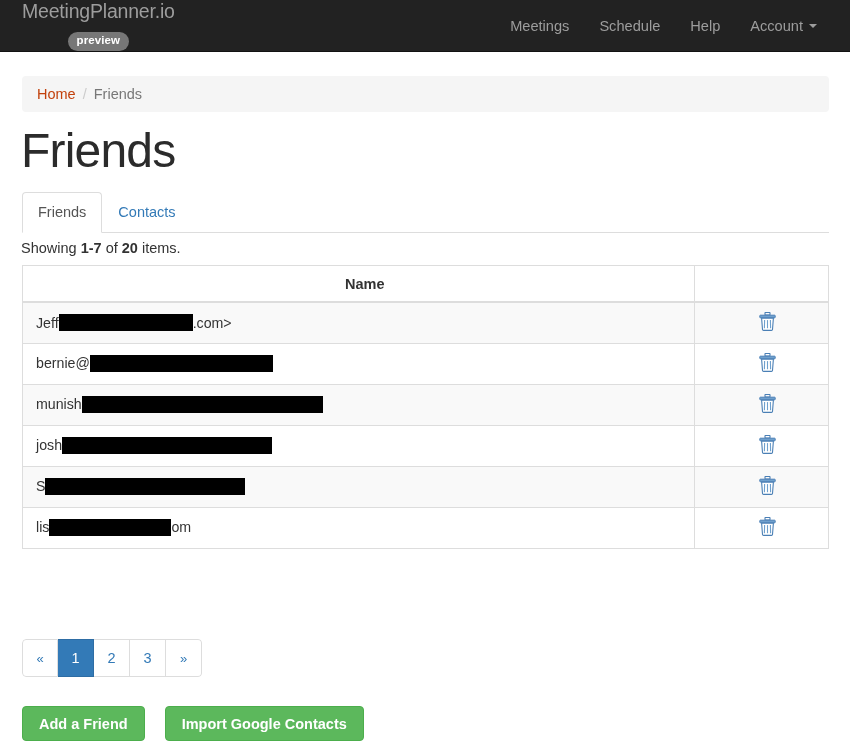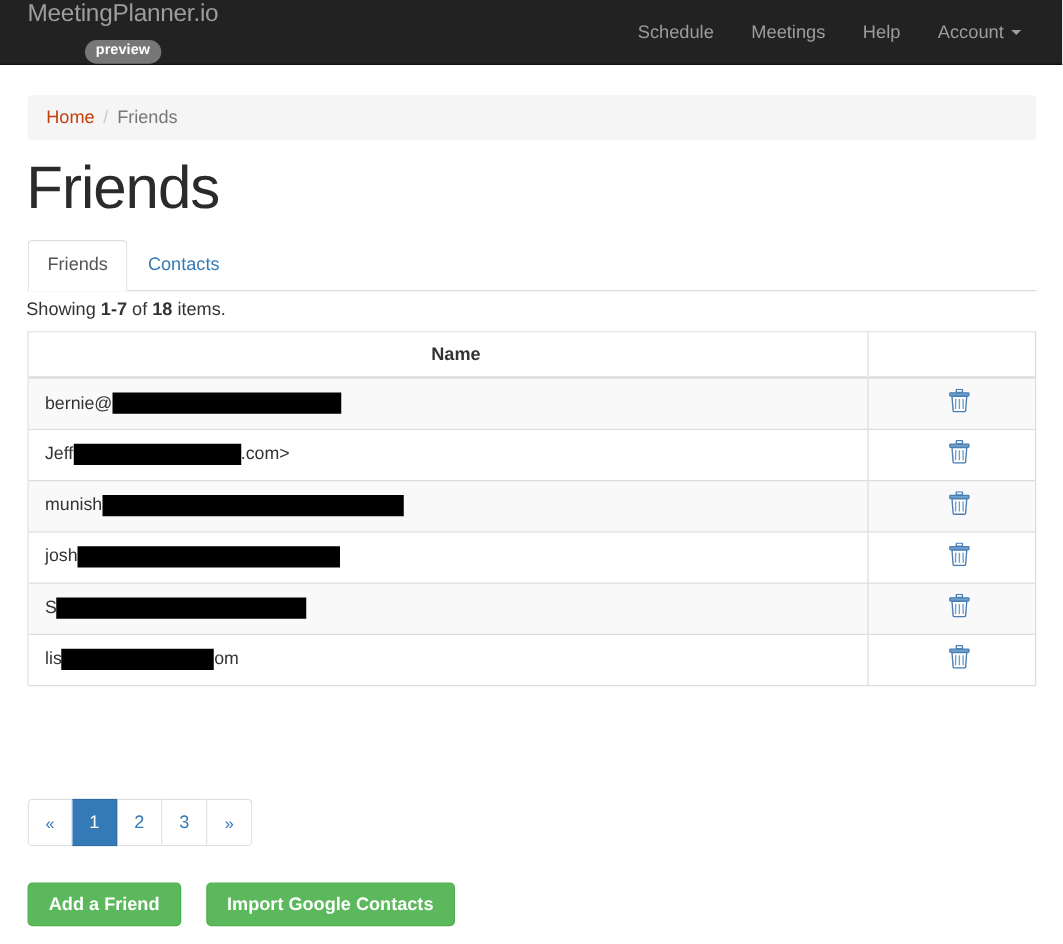--- a/index.html
+++ b/index.html
@@ -236,24 +236,24 @@
 
 <div class="page">
 
   <div class="navbar">
     <a class="brand" href="#">
       <span class="brand-name">MeetingPlanner.io</span>
       <span class="badge-preview">preview</span>
     </a>
     <div class="nav-links">
       <a class="nav-link" href="#">
-        <span>Schedule</span>
+        <span>Meetings</span>
       </a>
       <a class="nav-link" href="#">
-        <span>Meetings</span>
+        <span>Schedule</span>
       </a>
       <a class="nav-link" href="#">
         <span>Help</span>
       </a>
       <a class="nav-link" href="#">
         <span>Account</span>
         <span class="caret"></span>
       </a>
     </div>
   </div>
@@ -264,55 +264,55 @@
     <span class="crumb-current">Friends</span>
   </div>
 
   <h1 class="page-title">Friends</h1>
 
   <div class="tabs">
     <a class="tab active" href="#">Friends</a>
     <a class="tab" href="#">Contacts</a>
   </div>
 
-  <div class="summary"><span>Showing </span><b>1-7</b><span> of </span><b>18</b><span> items.</span></div>
+  <div class="summary"><span>Showing </span><b>1-7</b><span> of </span><b>20</b><span> items.</span></div>
 
   <div class="table-wrap">
     <table class="friends">
       <thead>
         <tr>
           <th class="col-name">Name</th>
           <th class="col-action"></th>
         </tr>
       </thead>
       <tbody id="friends-tbody">
           <tr>
             <td class="col-name">
               <span class="name-cell">
-                <span>bernie@</span>
-                <span class="redact" style="width: 183px;"></span>
-              </span>
-            </td>
-            <td class="col-action"><span class="trash-btn">
-                <span><svg width="17" height="19" viewBox="0 0 17 19" aria-hidden="true">
-                    <rect x="6" y="0.5" width="5" height="2.5" rx="0.6" fill="none" stroke="#4a7fb5" stroke-width="1.1"></rect>
-                    <rect x="0.8" y="3.2" width="15.4" height="2.6" rx="0.6" fill="#6fa0cd" stroke="#4a7fb5" stroke-width="1"></rect>
-                    <path d="M2.6 6.1 h11.8 l-0.9 11.4 a1 1 0 0 1 -1 0.9 h-8 a1 1 0 0 1 -1 -0.9 z" fill="#ffffff" stroke="#4a7fb5" stroke-width="1.1"></path>
-                    <line x1="5.6" y1="8.1" x2="5.4" y2="16.2" stroke="#6fa0cd" stroke-width="1.1"></line>
-                    <line x1="8.5" y1="8.1" x2="8.5" y2="16.2" stroke="#6fa0cd" stroke-width="1.1"></line>
-                    <line x1="11.4" y1="8.1" x2="11.6" y2="16.2" stroke="#6fa0cd" stroke-width="1.1"></line>
-                  </svg></span>
-              </span></td>
-          </tr>
-          <tr>
-            <td class="col-name">
-              <span class="name-cell">
                 <span>Jeff </span>
                 <span class="redact" style="width: 134px;"></span>
                 <span>.com&gt;</span>
+              </span>
+            </td>
+            <td class="col-action"><span class="trash-btn">
+                <span><svg width="17" height="19" viewBox="0 0 17 19" aria-hidden="true">
+                    <rect x="6" y="0.5" width="5" height="2.5" rx="0.6" fill="none" stroke="#4a7fb5" stroke-width="1.1"></rect>
+                    <rect x="0.8" y="3.2" width="15.4" height="2.6" rx="0.6" fill="#6fa0cd" stroke="#4a7fb5" stroke-width="1"></rect>
+                    <path d="M2.6 6.1 h11.8 l-0.9 11.4 a1 1 0 0 1 -1 0.9 h-8 a1 1 0 0 1 -1 -0.9 z" fill="#ffffff" stroke="#4a7fb5" stroke-width="1.1"></path>
+                    <line x1="5.6" y1="8.1" x2="5.4" y2="16.2" stroke="#6fa0cd" stroke-width="1.1"></line>
+                    <line x1="8.5" y1="8.1" x2="8.5" y2="16.2" stroke="#6fa0cd" stroke-width="1.1"></line>
+                    <line x1="11.4" y1="8.1" x2="11.6" y2="16.2" stroke="#6fa0cd" stroke-width="1.1"></line>
+                  </svg></span>
+              </span></td>
+          </tr>
+          <tr>
+            <td class="col-name">
+              <span class="name-cell">
+                <span>bernie@</span>
+                <span class="redact" style="width: 183px;"></span>
               </span>
             </td>
             <td class="col-action"><span class="trash-btn">
                 <span><svg width="17" height="19" viewBox="0 0 17 19" aria-hidden="true">
                     <rect x="6" y="0.5" width="5" height="2.5" rx="0.6" fill="none" stroke="#4a7fb5" stroke-width="1.1"></rect>
                     <rect x="0.8" y="3.2" width="15.4" height="2.6" rx="0.6" fill="#6fa0cd" stroke="#4a7fb5" stroke-width="1"></rect>
                     <path d="M2.6 6.1 h11.8 l-0.9 11.4 a1 1 0 0 1 -1 0.9 h-8 a1 1 0 0 1 -1 -0.9 z" fill="#ffffff" stroke="#4a7fb5" stroke-width="1.1"></path>
                     <line x1="5.6" y1="8.1" x2="5.4" y2="16.2" stroke="#6fa0cd" stroke-width="1.1"></line>
                     <line x1="8.5" y1="8.1" x2="8.5" y2="16.2" stroke="#6fa0cd" stroke-width="1.1"></line>
                     <line x1="11.4" y1="8.1" x2="11.6" y2="16.2" stroke="#6fa0cd" stroke-width="1.1"></line>

